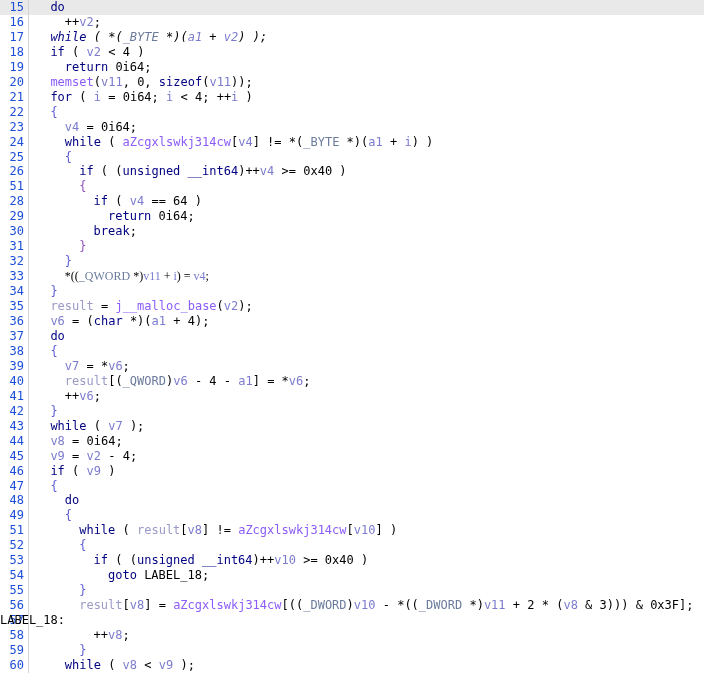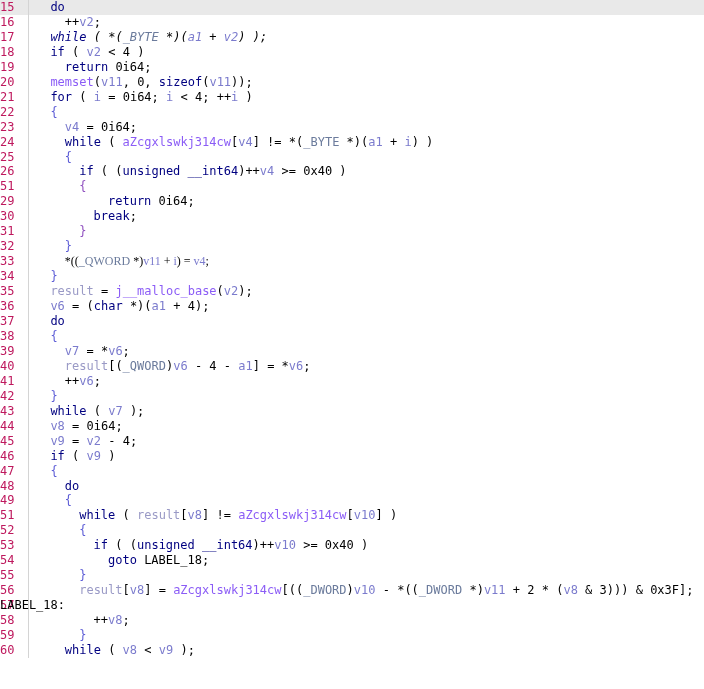--- a/index.html
+++ b/index.html
@@ -16,21 +16,22 @@
     height:14.96px;
     line-height:14.96px;
     white-space:pre;
     background:#ffffff;
   }
   .row.hl{background:#e9e9e9;}
 
   .gut{
     position:absolute;left:0;top:0;
     width:24px;height:14.96px;
-    color:#be185d;
+    text-align:right;
+    color:#1d4ed8;
     font-size:12px;
     line-height:14.96px;
     z-index:2;
   }
   .gutline{
     position:absolute;left:28px;top:0;
     width:1px;height:14.96px;
     background:#d4d4d4;
     z-index:1;
   }
@@ -65,20 +66,21 @@
     <div class="row"><div class="gutline"></div><div class="gut">18</div><div class="code" style="padding-left: 14.4px;"><span class="kw">if</span><span class="pun"> ( </span><span class="loc">v2</span><span class="pun"> &lt; </span><span class="num">4</span><span class="pun"> )</span></div></div>
     <div class="row"><div class="gutline"></div><div class="gut">19</div><div class="code" style="padding-left: 28.8px;"><span class="kw">return</span><span class="pun"> </span><span class="num">0i64</span><span class="pun">;</span></div></div>
     <div class="row"><div class="gutline"></div><div class="gut">20</div><div class="code" style="padding-left: 14.4px;"><span class="glb">memset</span><span class="pun">(</span><span class="loc">v11</span><span class="pun">, </span><span class="num">0</span><span class="pun">, </span><span class="kw">sizeof</span><span class="pun">(</span><span class="loc">v11</span><span class="pun">));</span></div></div>
     <div class="row"><div class="gutline"></div><div class="gut">21</div><div class="code" style="padding-left: 14.4px;"><span class="kw">for</span><span class="pun"> ( </span><span class="loc">i</span><span class="pun"> = </span><span class="num">0i64</span><span class="pun">; </span><span class="loc">i</span><span class="pun"> &lt; </span><span class="num">4</span><span class="pun">; ++</span><span class="loc">i</span><span class="pun"> )</span></div></div>
     <div class="row"><div class="gutline"></div><div class="gut">22</div><div class="code" style="padding-left: 14.4px;"><span class="brc">{</span></div></div>
     <div class="row"><div class="gutline"></div><div class="gut">23</div><div class="code" style="padding-left: 28.8px;"><span class="loc">v4</span><span class="pun"> = </span><span class="num">0i64</span><span class="pun">;</span></div></div>
     <div class="row"><div class="gutline"></div><div class="gut">24</div><div class="code" style="padding-left: 28.8px;"><span class="kw">while</span><span class="pun"> ( </span><span class="glb">aZcgxlswkj314cw</span><span class="pun">[</span><span class="loc">v4</span><span class="pun">] != *(</span><span class="typ">_BYTE</span><span class="pun"> *)(</span><span class="loc">a1</span><span class="pun"> + </span><span class="loc">i</span><span class="pun">) )</span></div></div>
     <div class="row"><div class="gutline"></div><div class="gut">25</div><div class="code" style="padding-left: 28.8px;"><span class="brc">{</span></div></div>
     <div class="row"><div class="gutline"></div><div class="gut">26</div><div class="code" style="padding-left: 43.2px;"><span class="kw">if</span><span class="pun"> ( (</span><span class="kw">unsigned</span><span class="pun"> </span><span class="kw">__int64</span><span class="pun">)++</span><span class="loc">v4</span><span class="pun"> &gt;= </span><span class="num">0x40</span><span class="pun"> )</span></div></div>
     <div class="row"><div class="gutline"></div><div class="gut">51</div><div class="code" style="padding-left: 43.2px;"><span class="brc2">{</span></div></div>
+    <div class="row"><div class="gutline"></div><div class="gut">28</div><div class="code" style="padding-left: 57.6px;"><span class="kw">if</span><span class="pun"> ( </span><span class="loc">v4</span><span class="pun"> == </span><span class="num">64</span><span class="pun"> )</span></div></div>
     <div class="row"><div class="gutline"></div><div class="gut">29</div><div class="code" style="padding-left: 72px;"><span class="kw">return</span><span class="pun"> </span><span class="num">0i64</span><span class="pun">;</span></div></div>
     <div class="row"><div class="gutline"></div><div class="gut">30</div><div class="code" style="padding-left: 57.6px;"><span class="kw">break</span><span class="pun">;</span></div></div>
     <div class="row"><div class="gutline"></div><div class="gut">31</div><div class="code" style="padding-left: 43.2px;"><span class="brc2">}</span></div></div>
     <div class="row"><div class="gutline"></div><div class="gut">32</div><div class="code" style="padding-left: 28.8px;"><span class="brc">}</span></div></div>
     <div class="row"><div class="gutline"></div><div class="gut">33</div><div class="code" style="padding-left: 28.8px; font-family: Liberation Serif, serif;"><span class="pun">*((</span><span class="typ">_QWORD</span><span class="pun"> *)</span><span class="loc">v11</span><span class="pun"> + </span><span class="loc">i</span><span class="pun">) = </span><span class="loc">v4</span><span class="pun">;</span></div></div>
     <div class="row"><div class="gutline"></div><div class="gut">34</div><div class="code" style="padding-left: 14.4px;"><span class="brc">}</span></div></div>
     <div class="row"><div class="gutline"></div><div class="gut">35</div><div class="code" style="padding-left: 14.4px;"><span class="res">result</span><span class="pun"> = </span><span class="glb">j__malloc_base</span><span class="pun">(</span><span class="loc">v2</span><span class="pun">);</span></div></div>
     <div class="row"><div class="gutline"></div><div class="gut">36</div><div class="code" style="padding-left: 14.4px;"><span class="loc">v6</span><span class="pun"> = (</span><span class="kw">char</span><span class="pun"> *)(</span><span class="loc">a1</span><span class="pun"> + </span><span class="num">4</span><span class="pun">);</span></div></div>
     <div class="row"><div class="gutline"></div><div class="gut">37</div><div class="code" style="padding-left: 14.4px;"><span class="kw">do</span></div></div>
     <div class="row"><div class="gutline"></div><div class="gut">38</div><div class="code" style="padding-left: 14.4px;"><span class="brc">{</span></div></div>

